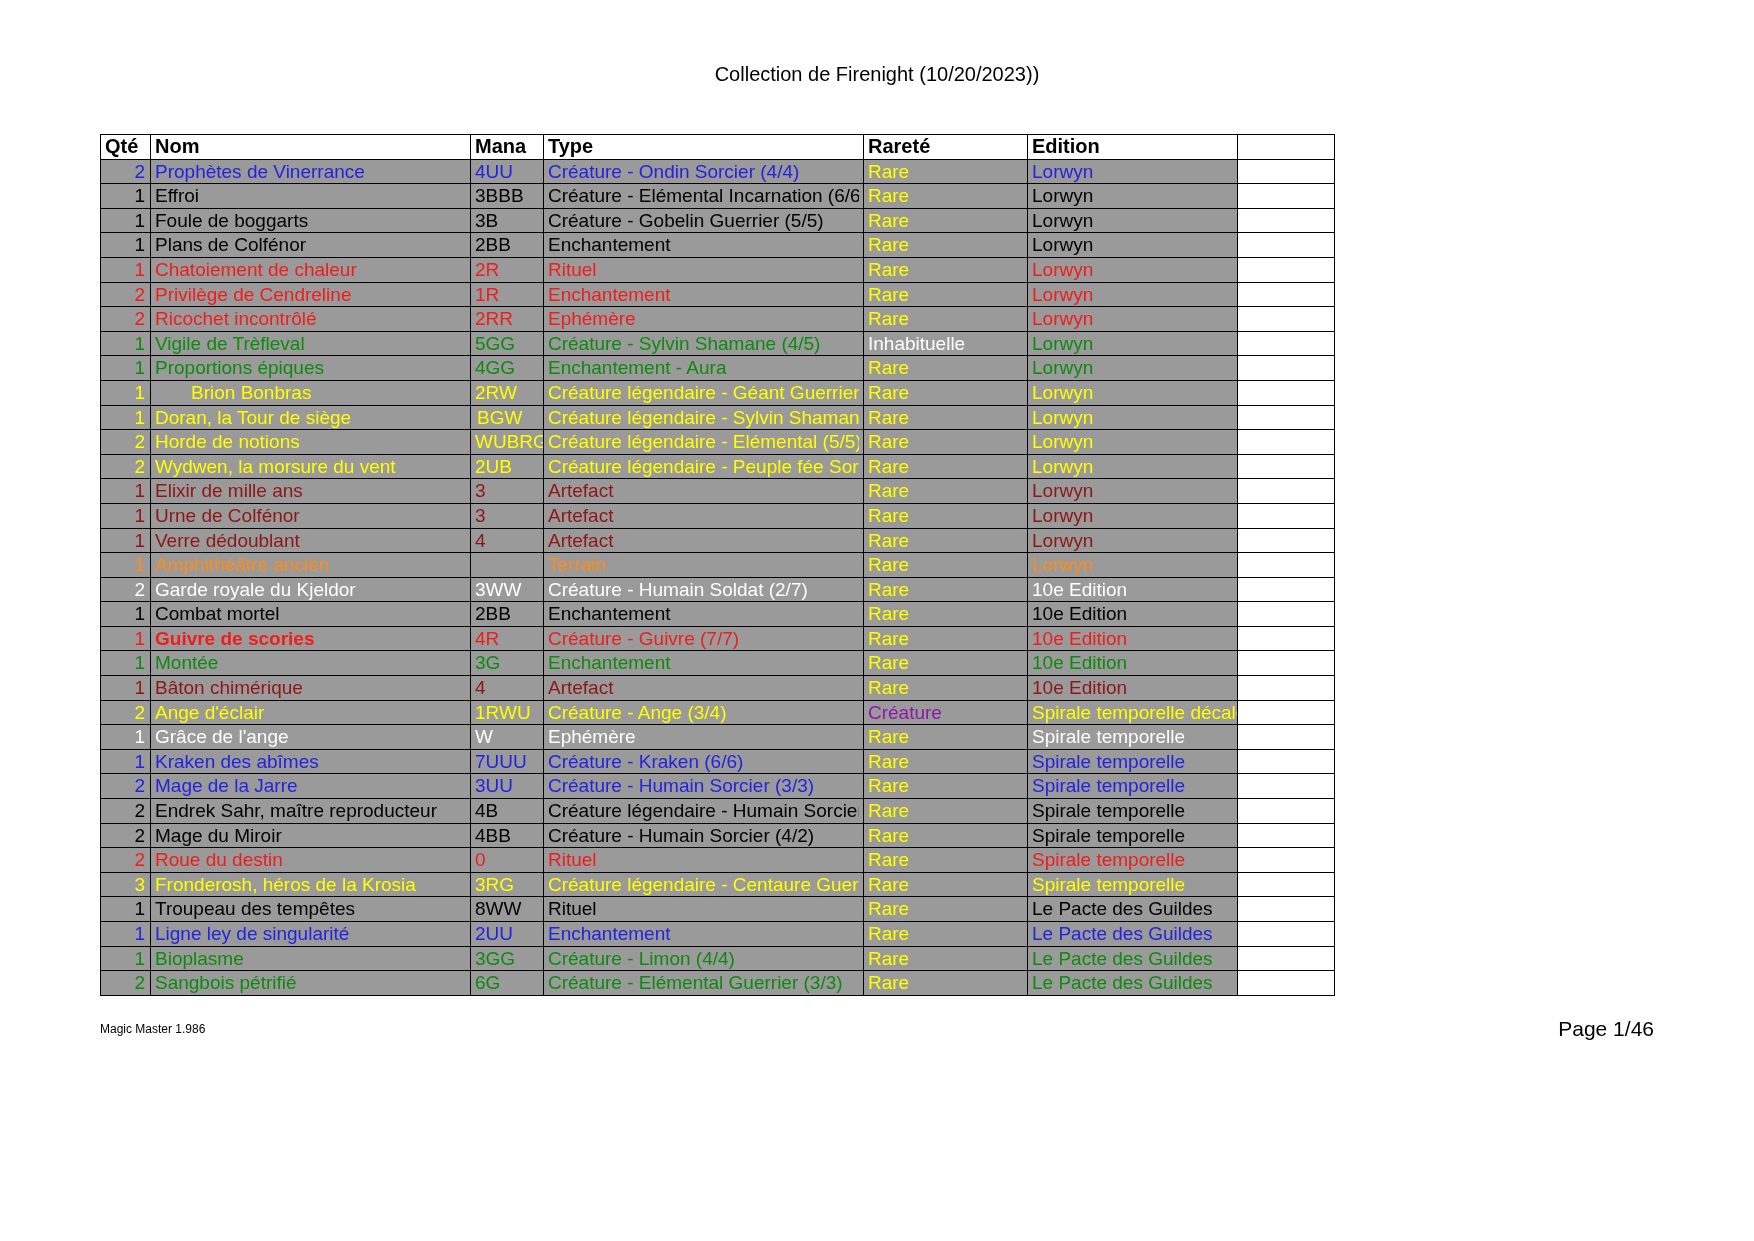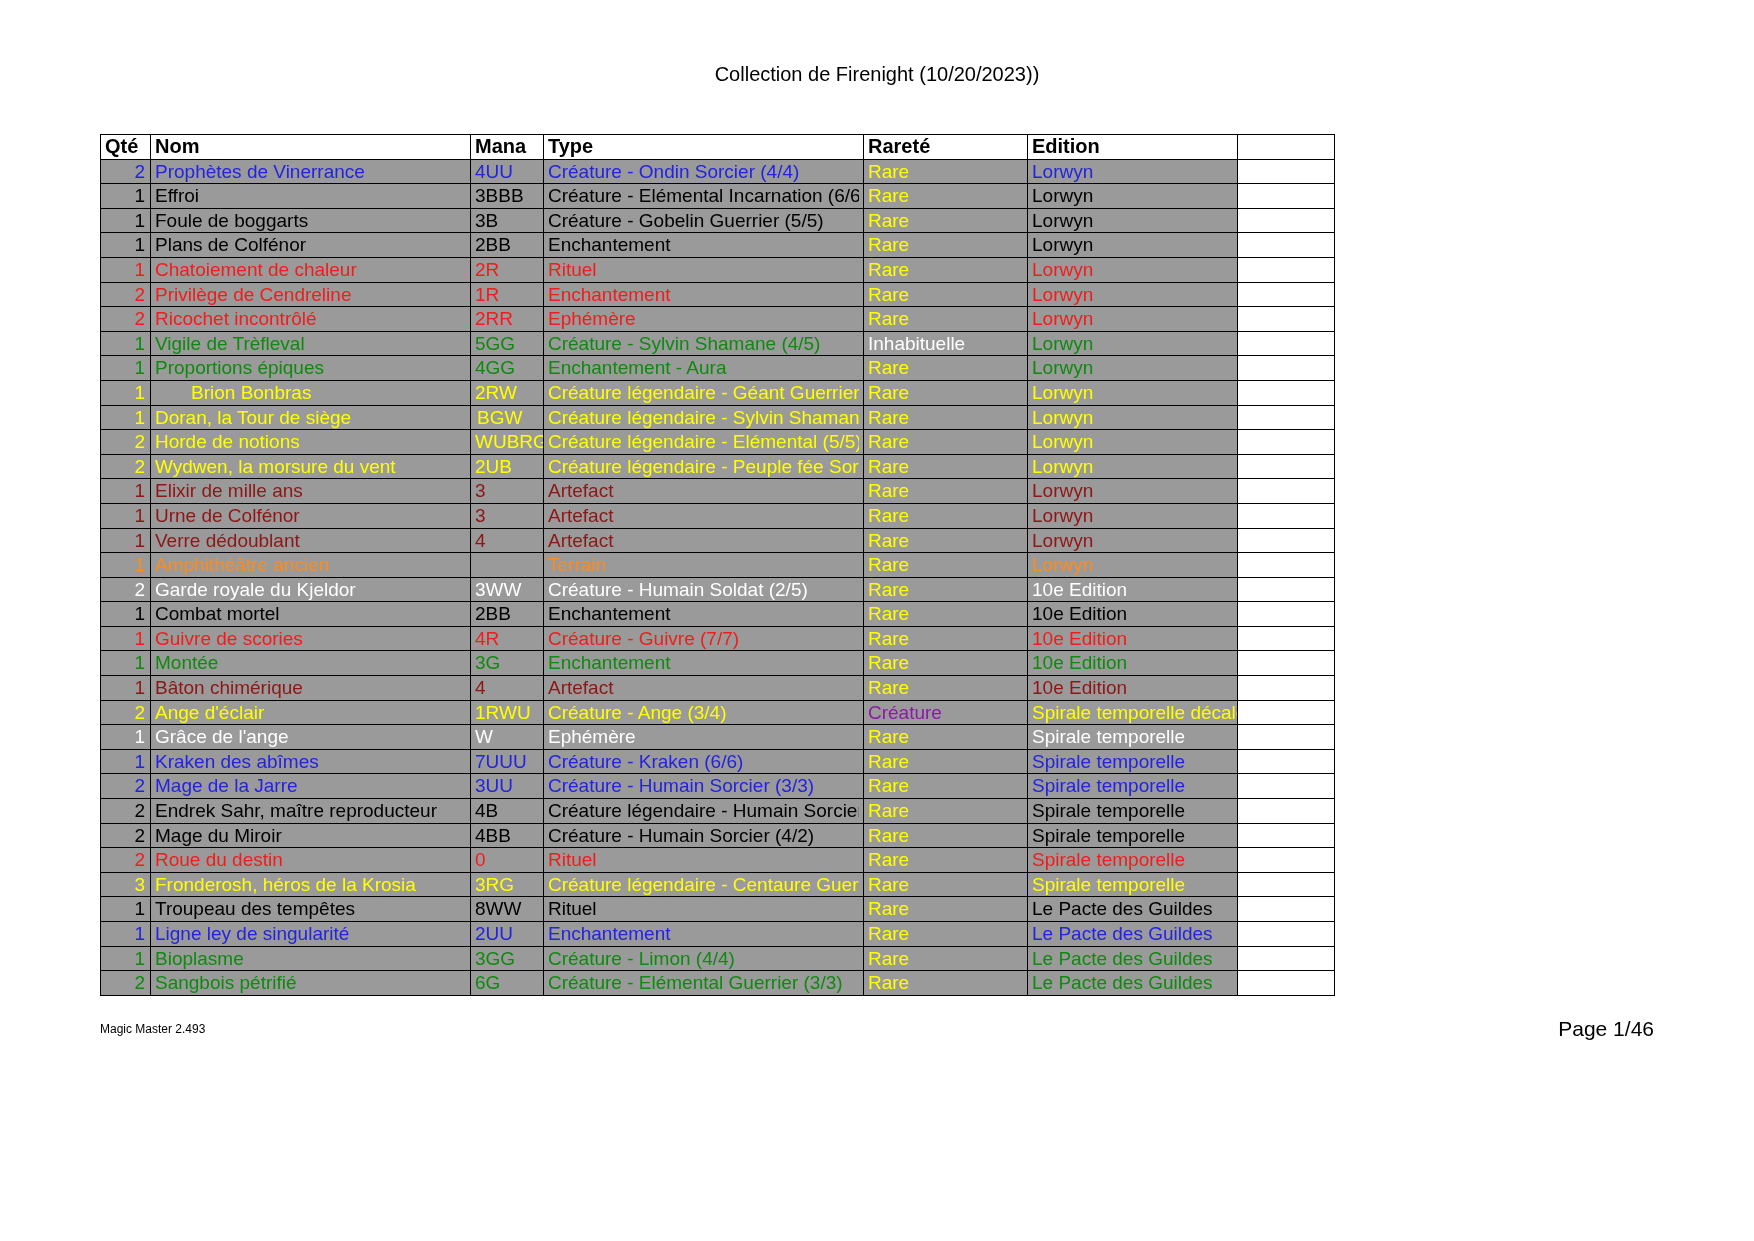--- a/index.html
+++ b/index.html
@@ -361,21 +361,21 @@
             <td class="ed spill" style="color: rgb(255, 140, 26);">
               <span class="spill-text">Lorwyn</span>
             </td>
             <td class="blank"></td>
           </tr>
           <tr>
             <td class="qte" style="color: rgb(255, 255, 255);">2</td>
             <td class="nom" style="color: rgb(255, 255, 255);">Garde royale du Kjeldor</td>
             <td class="mana" style="color: rgb(255, 255, 255);">3WW</td>
             <td class="type spill" style="color: rgb(255, 255, 255);">
-              <span class="spill-text">Créature - Humain Soldat (2/5)</span>
+              <span class="spill-text">Créature - Humain Soldat (2/7)</span>
             </td>
             <td class="rarete" style="color: rgb(255, 255, 0);">Rare</td>
             <td class="ed spill" style="color: rgb(255, 255, 255);">
               <span class="spill-text">10e Edition</span>
             </td>
             <td class="blank"></td>
           </tr>
           <tr>
             <td class="qte" style="color: rgb(0, 0, 0);">1</td>
             <td class="nom" style="color: rgb(0, 0, 0);">Combat mortel</td>
@@ -384,21 +384,21 @@
               <span class="spill-text">Enchantement</span>
             </td>
             <td class="rarete" style="color: rgb(255, 255, 0);">Rare</td>
             <td class="ed spill" style="color: rgb(0, 0, 0);">
               <span class="spill-text">10e Edition</span>
             </td>
             <td class="blank"></td>
           </tr>
           <tr>
             <td class="qte" style="color: rgb(242, 28, 28);">1</td>
-            <td class="nom" style="color: rgb(242, 28, 28);">Guivre de scories</td>
+            <td class="nom" style="color: rgb(242, 28, 28); font-weight: bold;">Guivre de scories</td>
             <td class="mana" style="color: rgb(242, 28, 28);">4R</td>
             <td class="type spill" style="color: rgb(242, 28, 28);">
               <span class="spill-text">Créature - Guivre (7/7)</span>
             </td>
             <td class="rarete" style="color: rgb(255, 255, 0);">Rare</td>
             <td class="ed spill" style="color: rgb(242, 28, 28);">
               <span class="spill-text">10e Edition</span>
             </td>
             <td class="blank"></td>
           </tr>
@@ -581,16 +581,16 @@
             <td class="rarete" style="color: rgb(255, 255, 0);">Rare</td>
             <td class="ed spill" style="color: rgb(14, 138, 14);">
               <span class="spill-text">Le Pacte des Guildes</span>
             </td>
             <td class="blank"></td>
           </tr>
         </tbody>
     </table>
   </div>
 
-  <div class="footer-left">Magic Master 2.493</div>
+  <div class="footer-left">Magic Master 1.986</div>
   <div class="footer-right">Page 1/46</div>
 
 </div>
 
 </body></html>

